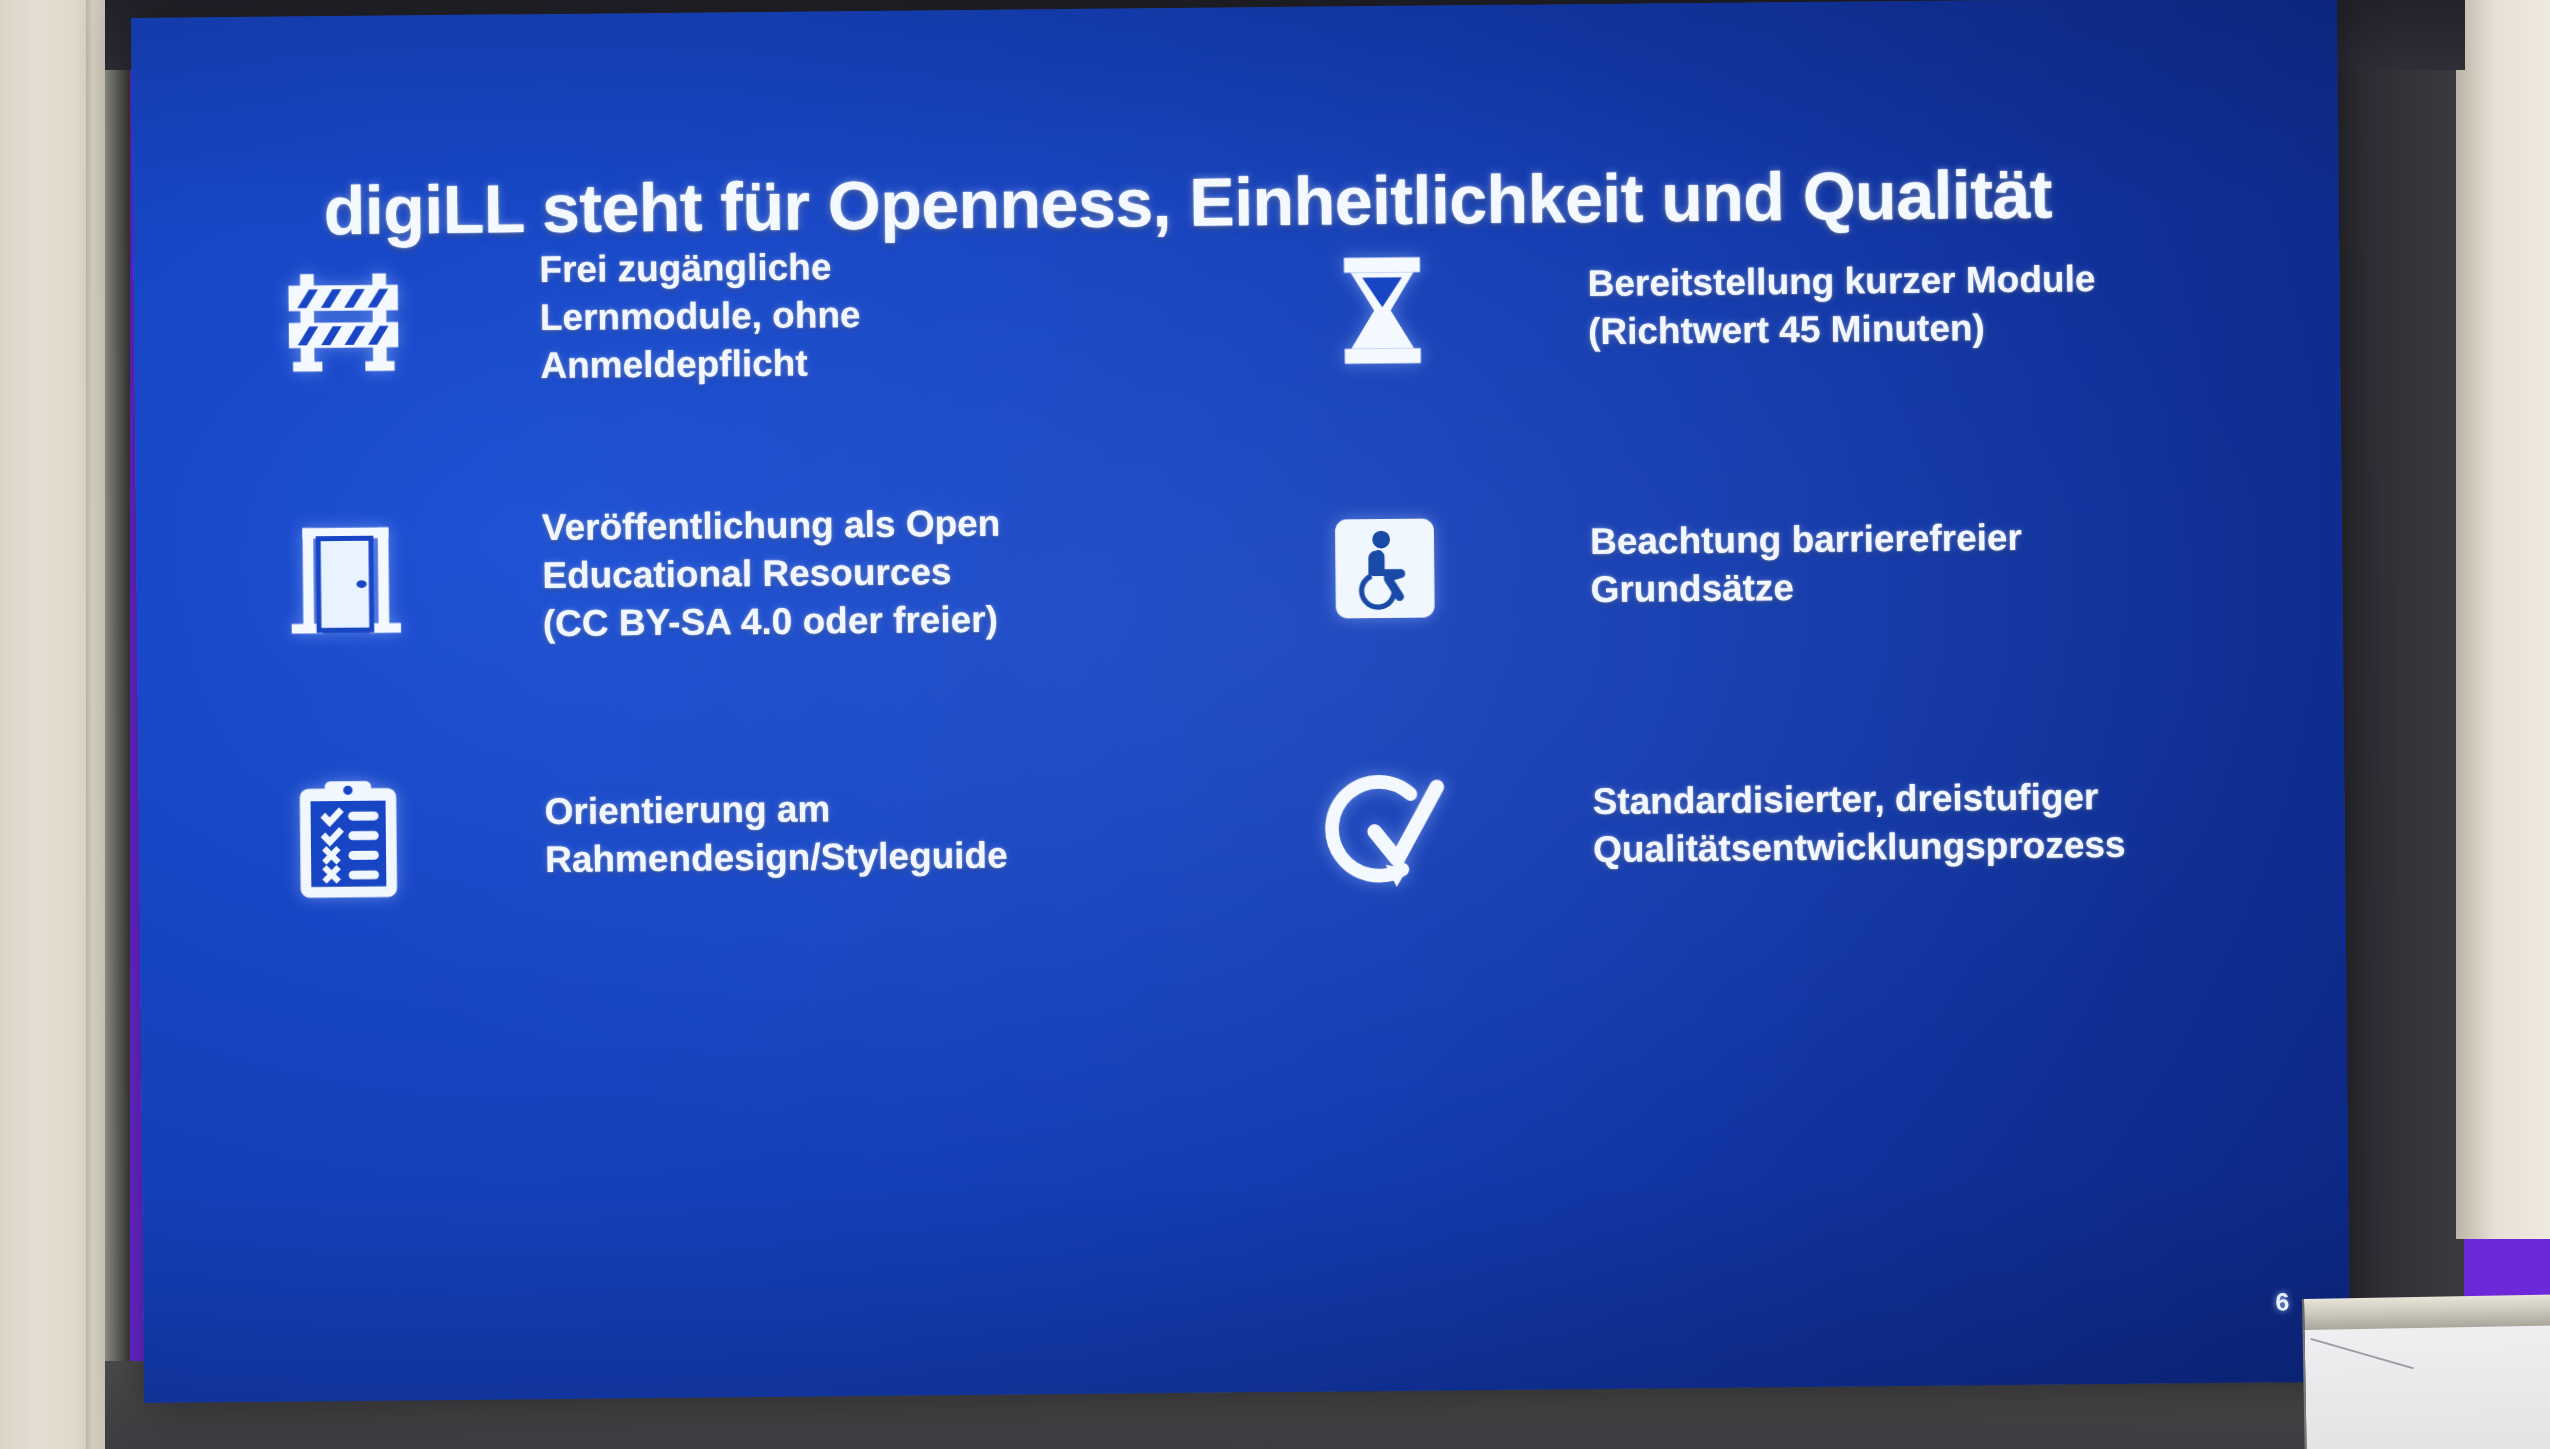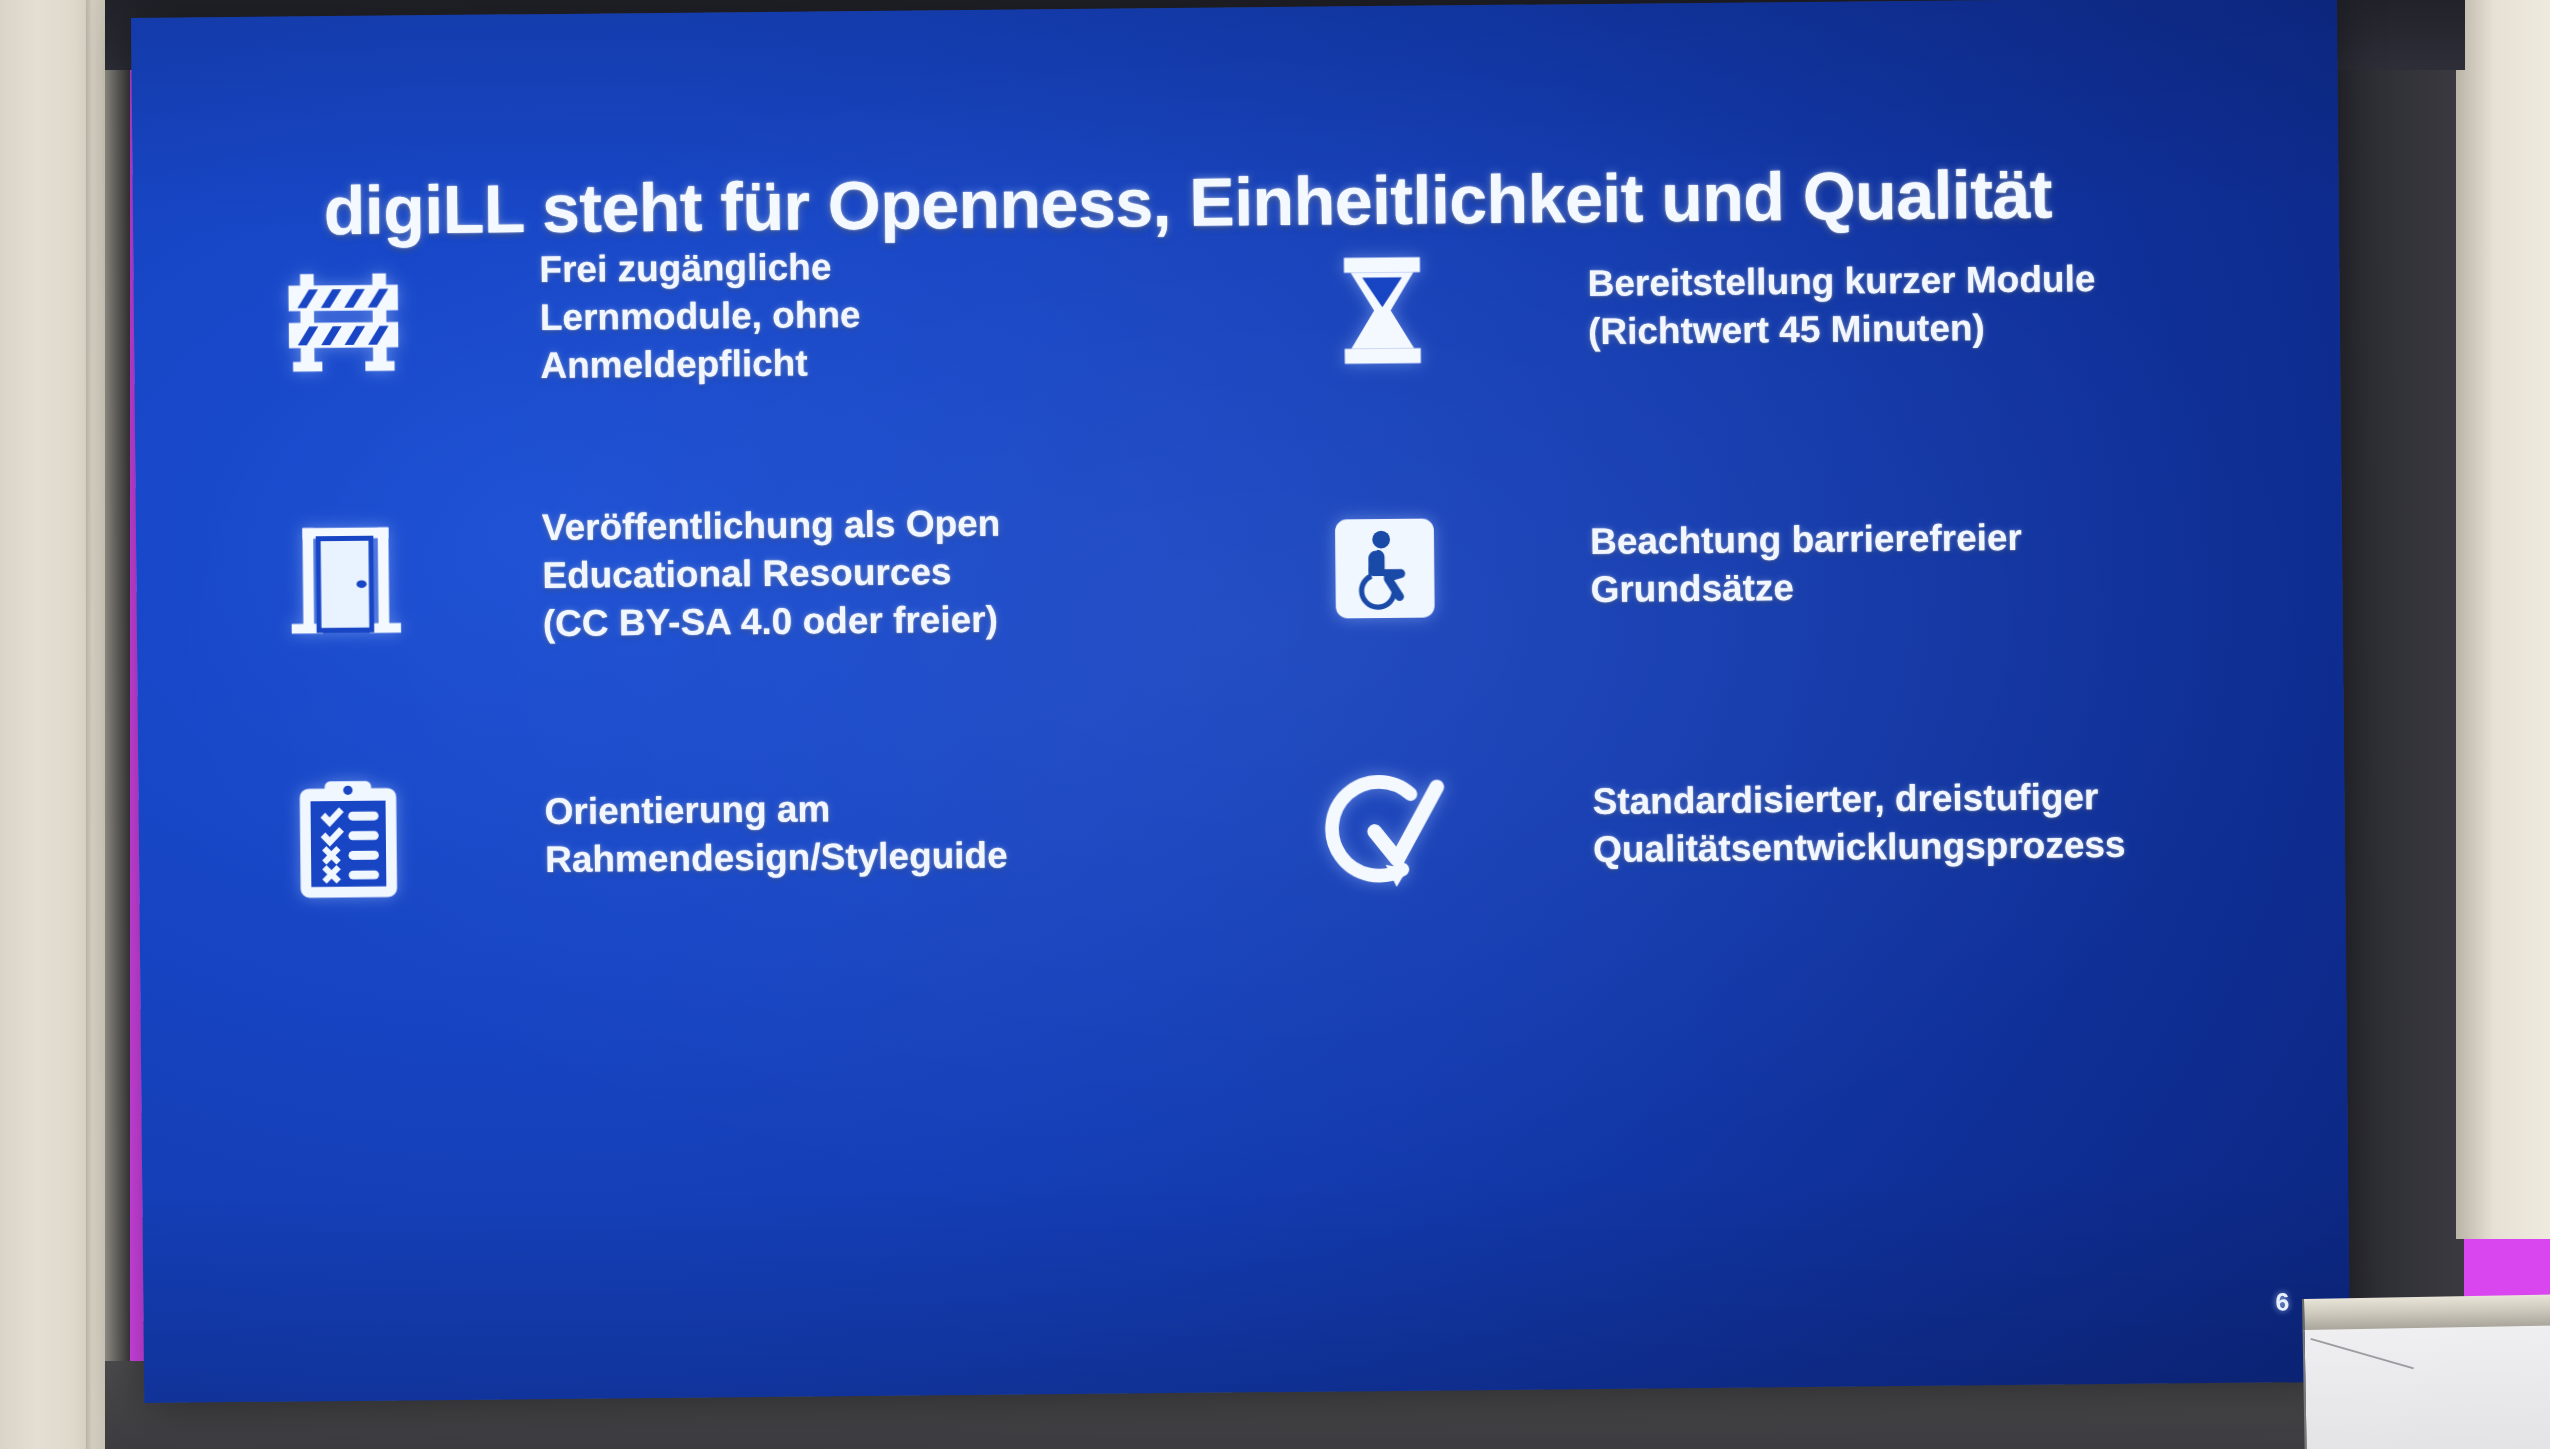--- a/index.html
+++ b/index.html
@@ -11,21 +11,21 @@
     width: 2550px;
     height: 1449px;
     overflow: hidden;
     font-family: "Liberation Sans", sans-serif;
   }
 
   
   #room {
     position: absolute;
     inset: 0;
-    background: #d946ef;
+    background: #6d28d9;
   }
   .wall-left {
     position: absolute;
     left: 0; top: 0;
     width: 105px; height: 1449px;
     background: linear-gradient(90deg, #d9d4c6 0%, #e4dfd2 35%, #ded9cb 70%, #c9c4b6 100%);
   }
   .wall-left-seam {
     position: absolute;
     left: 86px; top: 0;

